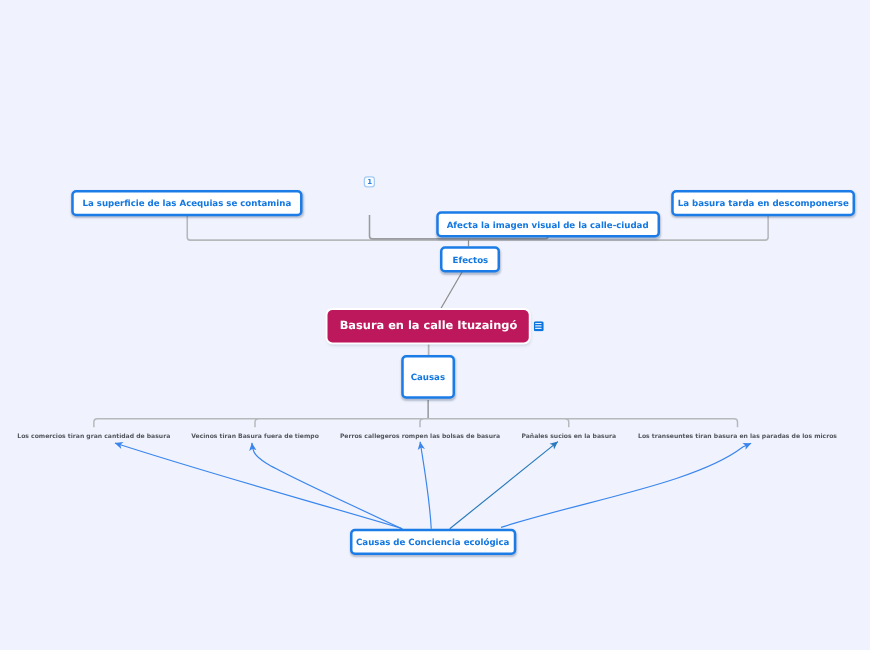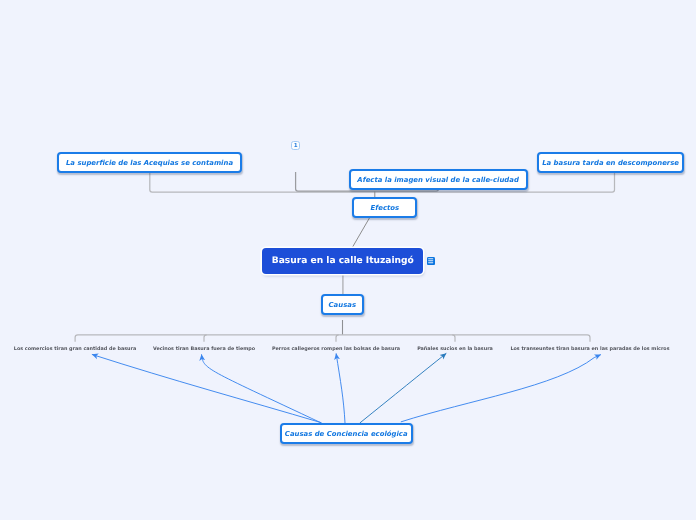--- a/index.html
+++ b/index.html
@@ -35,33 +35,32 @@
     position: absolute;
     box-sizing: border-box;
     display: flex;
     align-items: center;
     justify-content: center;
     white-space: nowrap;
   }
   .nb > span {
     position: relative;
     top: 0.65px;
-    font-style: italic;
   }
   .nb {
     background: #ffffff;
     border: 2px solid #1b7ce8;
     border-radius: 4px;
     color: #1277e0;
     font-weight: bold;
     font-size: 6.9px;
     box-shadow: 0.5px 1.4px 1.6px rgba(40,60,100,0.30);
   }
   .central {
-    background: #1d4ed8;
+    background: #be185d;
     color: #ffffff;
     font-weight: bold;
     font-size: 9.1px;
     border-radius: 4px;
     border: none;
     box-shadow: 0 0 0 1.6px #ffffff, 1px 2px 3px rgba(40,70,120,0.26);
   }
   .leaf {
     color: #54565e;
     font-size: 4.87px;
@@ -138,36 +137,36 @@
   </div>
 
   <div class="node nb" style="left:348.6px;top:169px;width:179px;height:21px;">
     <span>Afecta la imagen visual de la calle-ciudad</span>
   </div>
 
   <div class="node nb" style="left:537.1px;top:151.7px;width:147px;height:21px;">
     <span>La basura tarda en descomponerse</span>
   </div>
 
-  <div class="node nb" style="left:352.3px;top:196.9px;width:65px;height:21px;">
+  <div class="node nb" style="left:352.3px;top:196.9px;width:48px;height:21px;">
     <span>Efectos</span>
   </div>
 
   <div class="node central" style="left:262.4px;top:248px;width:160.8px;height:25.5px;">
     <span>Basura en la calle Ituzaingó</span>
   </div>
 
   <svg class="notes-icon" style="left:426.9px;top:256.6px;width:8px;height:8.2px;" viewBox="0 0 8 8.2">
     <rect x="0" y="0" width="8" height="8.2" rx="1.5" fill="#0a74df"></rect>
     <rect x="1.05" y="1.35" width="5.25" height="0.95" rx="0.42" fill="#e2ecfb"></rect>
     <rect x="1.05" y="3.3" width="5.25" height="0.95" rx="0.42" fill="#e2ecfb"></rect>
     <rect x="1.05" y="5.25" width="5.25" height="0.95" rx="0.42" fill="#e2ecfb"></rect>
   </svg>
 
-  <div class="node nb" style="left:320.7px;top:294px;width:43.2px;height:21px;">
+  <div class="node nb" style="left:320.7px;top:284px;width:43.2px;height:35px;">
     <span>Causas</span>
   </div>
 
   <div class="node leaf" style="left:0px;top:344px;width:150px;height:9px;">
     <span>Los comercios tiran gran cantidad de basura</span>
   </div>
   <div class="node leaf" style="left:154px;top:344px;width:100px;height:9px;">
     <span>Vecinos tiran Basura fuera de tiempo</span>
   </div>
   <div class="node leaf" style="left:272px;top:344px;width:128px;height:9px;">

